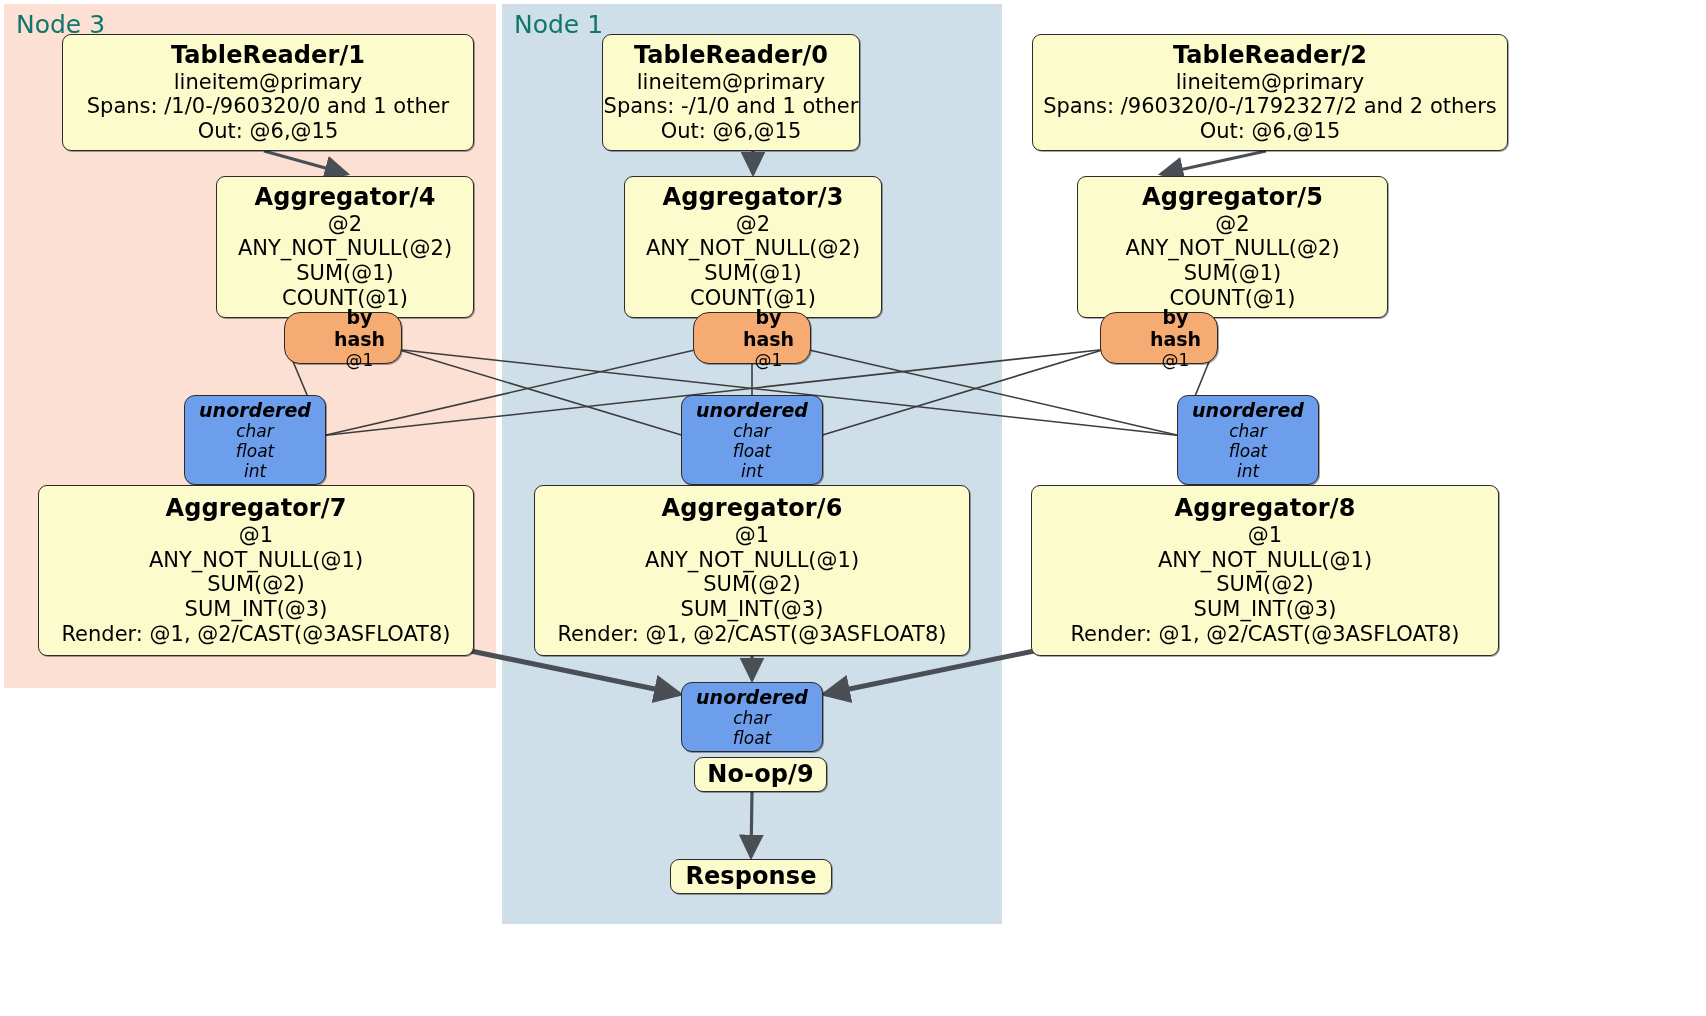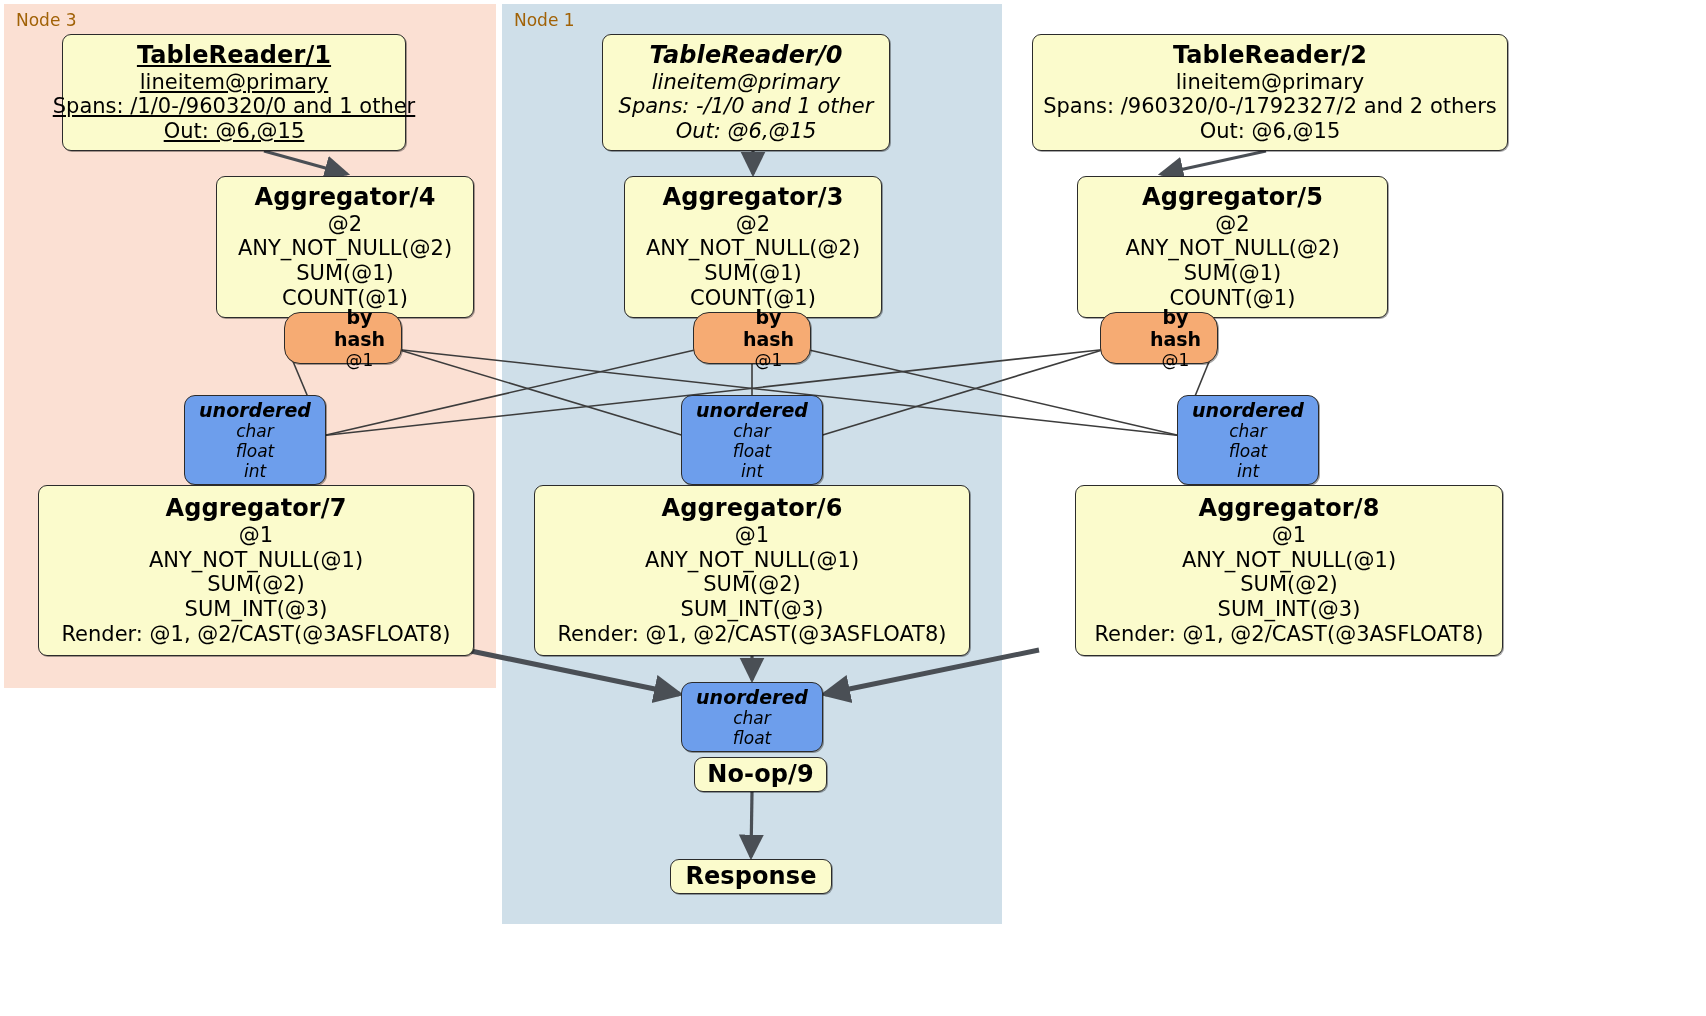--- a/index.html
+++ b/index.html
@@ -21,22 +21,22 @@
   }
   
   .panel {
     position: absolute;
     box-sizing: border-box;
   }
   .panel-label {
     position: absolute;
     top: 6px;
     left: 12px;
-    font-size: 17px;
-    color: #a16207;
+    font-size: 25px;
+    color: #0f766e;
     line-height: 1.2;
     white-space: nowrap;
   }
   
   .gbox {
     position: absolute;
     box-sizing: border-box;
     border: 1.6px solid #2b2b2b;
     border-radius: 9px;
     display: flex;
@@ -129,21 +129,21 @@
         <line x1="1039" y1="650" x2="825" y2="694" stroke="#4a4f55" stroke-width="5" marker-end="url(#arrThick)"></line>
         <line x1="752" y1="792" x2="751" y2="857" stroke="#4a4f55" stroke-width="3.2" marker-end="url(#arrThin)"></line>
       </g>
   </svg>
 <div class="panel" style="left: 4px; top: 4px; width: 492px; height: 684px; background: rgb(251, 224, 211);">
       <div class="panel-label">Node 3</div>
     </div>
     <div class="panel" style="left: 502px; top: 4px; width: 500px; height: 920px; background: rgb(207, 223, 233);">
       <div class="panel-label">Node 1</div>
     </div>
-    <div class="gbox proc" style="left: 62px; top: 34px; width: 344px; height: 117px; text-decoration: underline;">
+    <div class="gbox proc" style="left: 62px; top: 34px; width: 412px; height: 117px;">
       <div class="ttl">TableReader/1</div>
       <div class="ln">lineitem@primary</div>
       <div class="ln">Spans: /1/0-/960320/0 and 1 other</div>
       <div class="ln">Out: @6,@15</div>
     </div>
     <div class="gbox proc" style="left: 216px; top: 176px; width: 258px; height: 142px;">
       <div class="ttl">Aggregator/4</div>
       <div class="ln">@2</div>
       <div class="ln">ANY_NOT_NULL(@2)</div>
       <div class="ln">SUM(@1)</div>
@@ -160,21 +160,21 @@
       <div class="ln-sm">int</div>
     </div>
     <div class="gbox proc" style="left: 38px; top: 485px; width: 436px; height: 171px;">
       <div class="ttl">Aggregator/7</div>
       <div class="ln">@1</div>
       <div class="ln">ANY_NOT_NULL(@1)</div>
       <div class="ln">SUM(@2)</div>
       <div class="ln">SUM_INT(@3)</div>
       <div class="ln">Render: @1, @2/CAST(@3ASFLOAT8)</div>
     </div>
-    <div class="gbox proc" style="left: 602px; top: 34px; width: 288px; height: 117px; font-style: italic;">
+    <div class="gbox proc" style="left: 602px; top: 34px; width: 258px; height: 117px;">
       <div class="ttl">TableReader/0</div>
       <div class="ln">lineitem@primary</div>
       <div class="ln">Spans: -/1/0 and 1 other</div>
       <div class="ln">Out: @6,@15</div>
     </div>
     <div class="gbox proc" style="left: 624px; top: 176px; width: 258px; height: 142px;">
       <div class="ttl">Aggregator/3</div>
       <div class="ln">@2</div>
       <div class="ln">ANY_NOT_NULL(@2)</div>
       <div class="ln">SUM(@1)</div>
@@ -214,21 +214,21 @@
     <div class="gbox router" style="left: 1100px; top: 312px; width: 118px; height: 52px;">
       <div class="ttl-sm">by hash</div>
       <div class="ln-sm">@1</div>
     </div>
     <div class="gbox sync" style="left: 1177px; top: 395px; width: 142px; height: 90px;">
       <div class="ttl-sm">unordered</div>
       <div class="ln-sm">char</div>
       <div class="ln-sm">float</div>
       <div class="ln-sm">int</div>
     </div>
-    <div class="gbox proc" style="left: 1031px; top: 485px; width: 428px; height: 171px; margin-left: 44px;">
+    <div class="gbox proc" style="left: 1031px; top: 485px; width: 468px; height: 171px;">
       <div class="ttl">Aggregator/8</div>
       <div class="ln">@1</div>
       <div class="ln">ANY_NOT_NULL(@1)</div>
       <div class="ln">SUM(@2)</div>
       <div class="ln">SUM_INT(@3)</div>
       <div class="ln">Render: @1, @2/CAST(@3ASFLOAT8)</div>
     </div>
     <div class="gbox sync" style="left: 681px; top: 682px; width: 142px; height: 70px;">
       <div class="ttl-sm">unordered</div>
       <div class="ln-sm">char</div>

